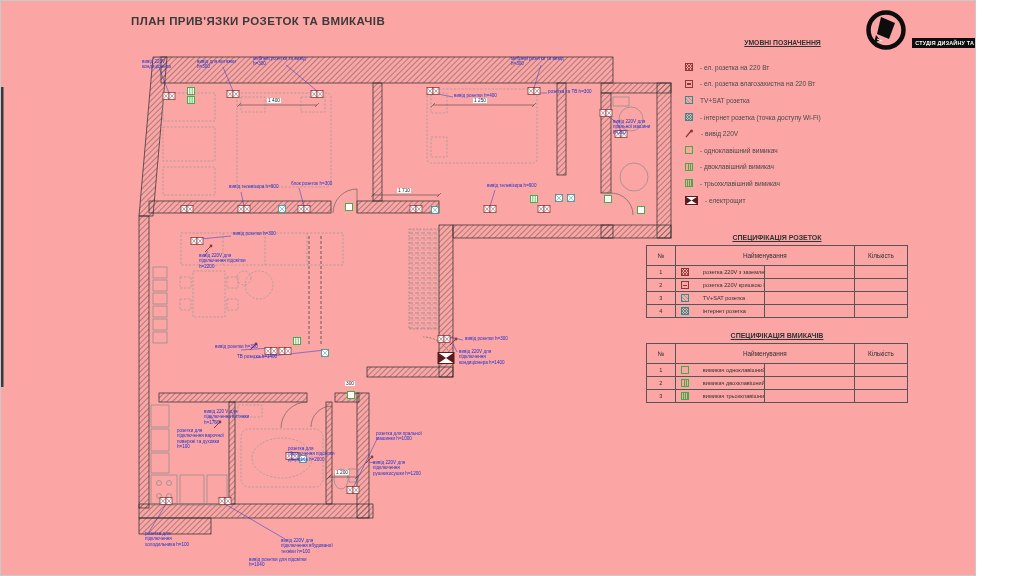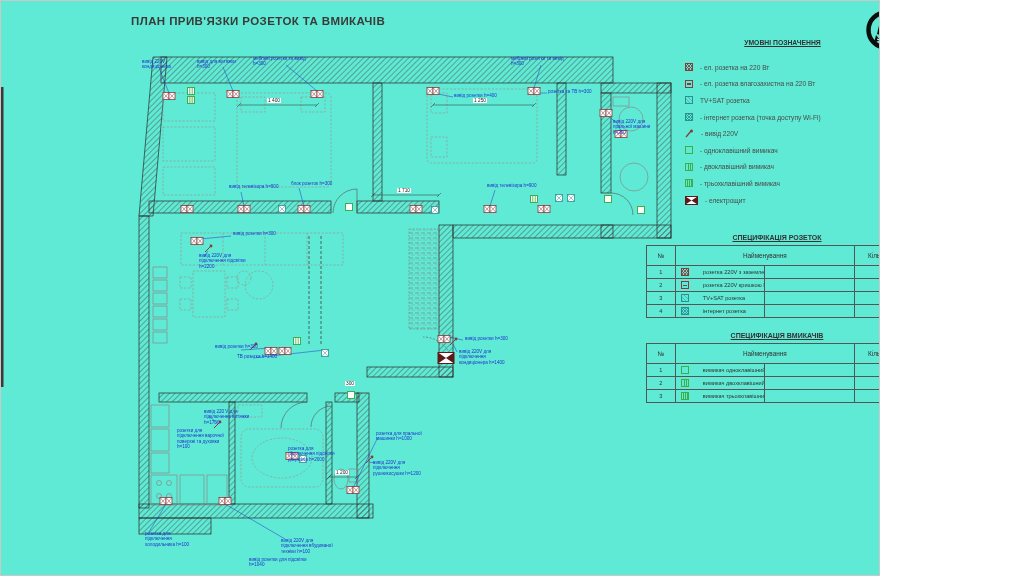--- a/index.html
+++ b/index.html
@@ -1,16 +1,16 @@
 <!DOCTYPE html>
 <html><head>
 <meta charset="utf-8">
 <style>
   html,body{margin:0;padding:0;background:#fff;}
-  #page{position:relative;width:880px;height:576px;background:#5eead4;border:1px solid #c9c9c9;box-sizing:border-box;font-family:"Liberation Sans",sans-serif;overflow:hidden;}
+  #page{position:relative;width:976px;height:576px;background:#fca5a5;border:1px solid #c9c9c9;box-sizing:border-box;font-family:"Liberation Sans",sans-serif;overflow:hidden;}
   #title{position:absolute;left:130px;top:14px;font-size:11.5px;font-weight:bold;color:#3a3a3a;letter-spacing:.4px;}
   
   #logo{position:absolute;left:862px;top:4px;width:156px;height:46px;}
   #logo .mark{position:absolute;left:2px;top:4px;}
   #logo .nm{position:absolute;left:48px;top:0px;font-size:29px;font-weight:bold;color:#0d0d0d;letter-spacing:1px;font-family:"Liberation Sans",sans-serif;}
   #logo .bar{position:absolute;left:49px;top:33px;width:106px;height:10px;background:#0d0d0d;color:#fff;font-size:5.4px;font-weight:bold;text-align:center;line-height:10px;letter-spacing:.2px;}
   
   #legend{position:absolute;left:684px;top:38px;width:230px;}
   #legend .hd{font-size:6.8px;font-weight:bold;color:#333;text-decoration:underline;text-align:center;width:135px;margin-left:30px;}
   #legend .row{display:flex;align-items:center;height:16.6px;}

